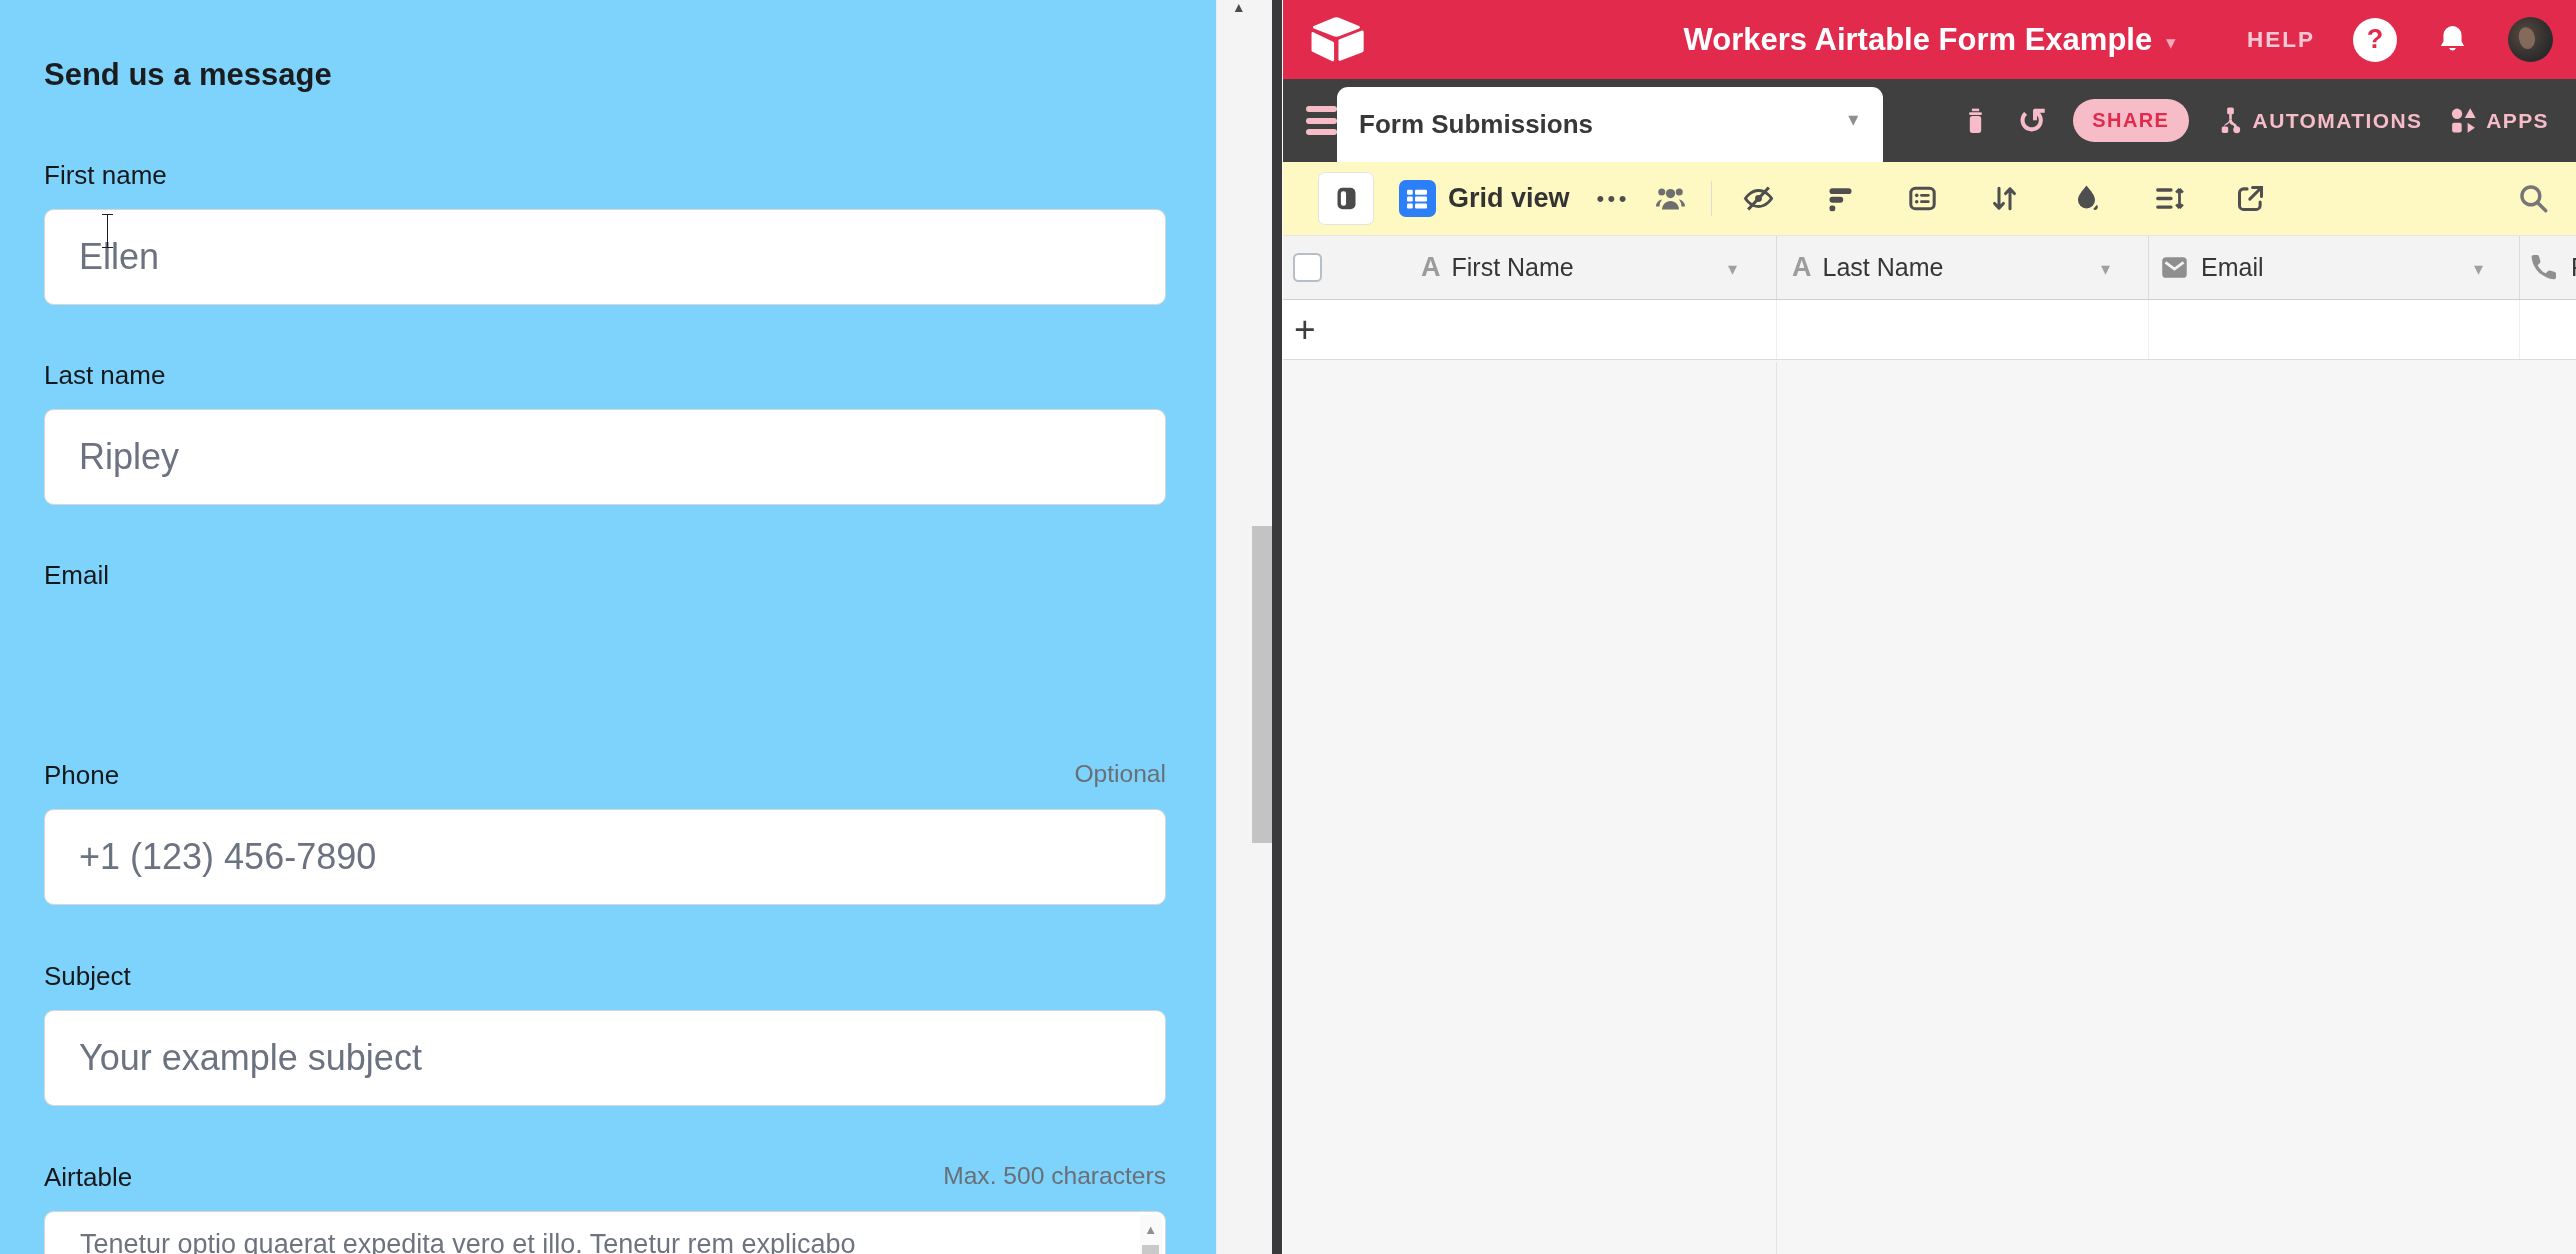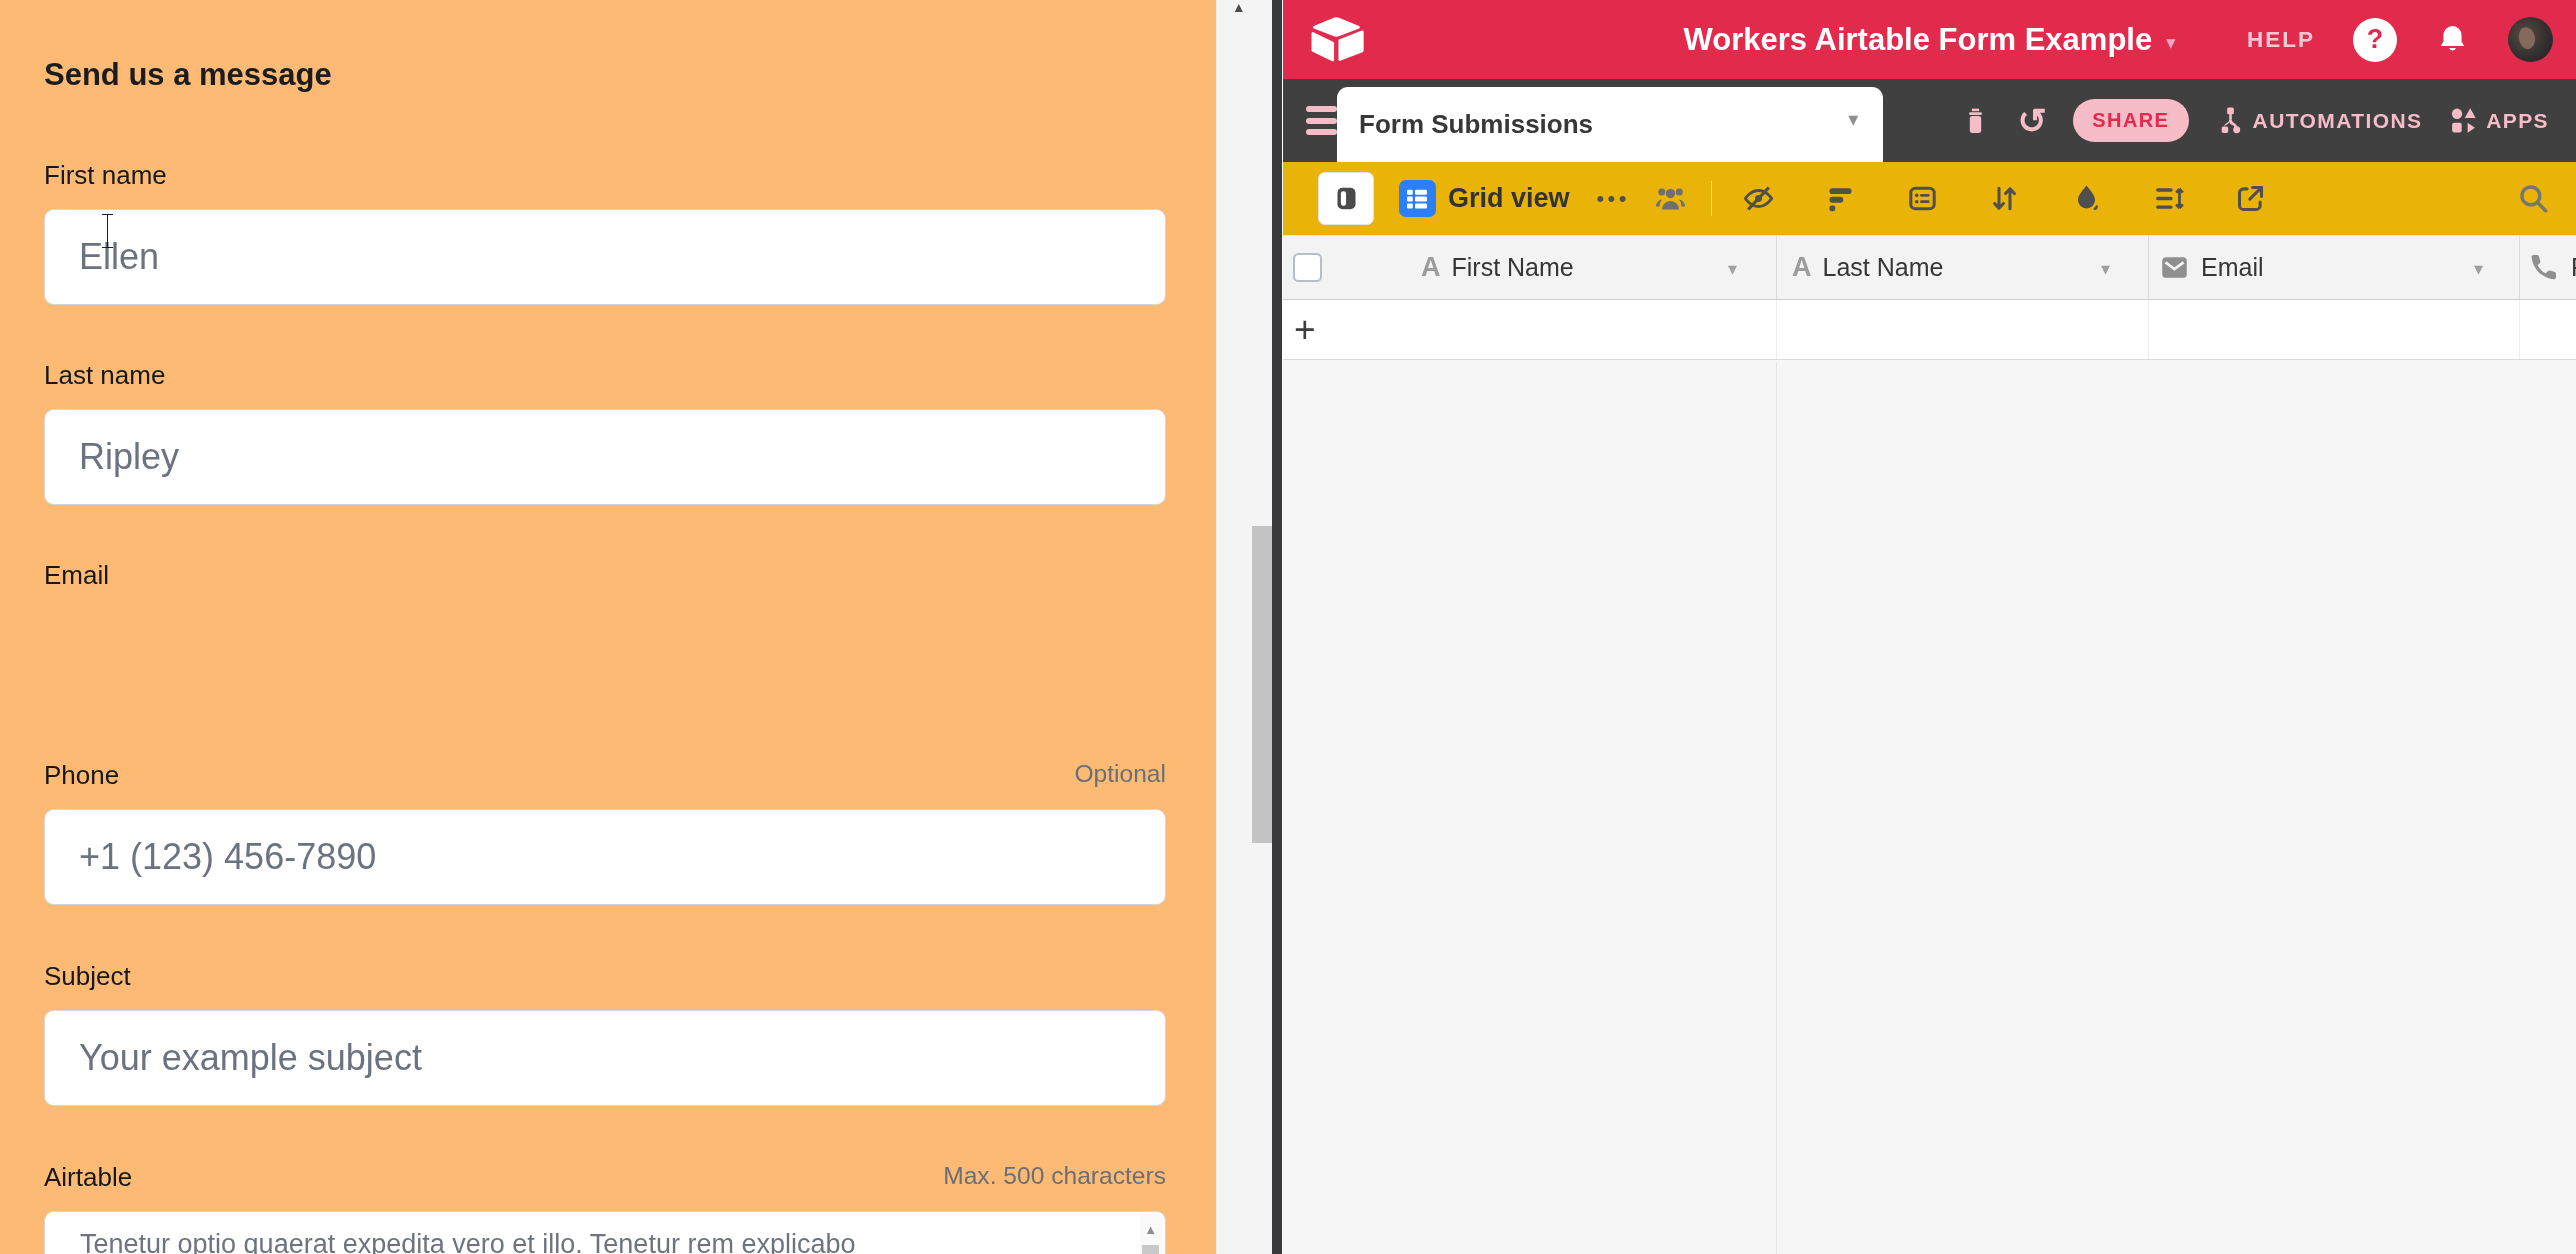--- a/index.html
+++ b/index.html
@@ -1,21 +1,21 @@
 <!DOCTYPE html>
 <html style="font-size:11px"><head>
 <meta charset="utf-8">
 <style>
   * { margin:0; padding:0; box-sizing:border-box; }
   html,body { width:2576px; height:1255px; overflow:hidden; background:#fff;
               font-family:"Liberation Sans", sans-serif; }
   .screen { position:relative; width:2576px; height:1255px; }
 
   
-  .form-pane { position:absolute; left:0; top:0; width:1216px; height:1255px; background:#fdba74; }
+  .form-pane { position:absolute; left:0; top:0; width:1216px; height:1255px; background:#7dd3fc; }
   .form-title { position:absolute; left:44px; top:57px; font-size:31px; font-weight:600; color:#1b1c1e; }
   .field { position:absolute; left:44px; width:1122px; }
   .label-row { display:flex; justify-content:space-between; align-items:flex-start; height:49px; }
   .label-row label { font-size:26px; font-weight:500; color:#17181a; }
   .helper { font-size:24.6px; color:#6a6f75; }
   .tbox { width:1122px; height:96px; border:1.4px solid #d6d6d6; border-radius:9.6px;
           padding:0 34px; font-size:36px; color:#6b7380; background:#fff; outline:none;
           font-family:"Liberation Sans", sans-serif; }
   .msgbox { position:relative; width:1122px; height:287px; border:1.4px solid #d6d6d6; border-radius:9.6px;
             background:#fff; overflow:hidden; }
@@ -60,21 +60,21 @@
   .table-tab .name { position:absolute; left:22px; top:0; height:100%; display:flex; align-items:center;
                      font-size:26px; font-weight:700; color:#383838; }
   .table-tab .caret { position:absolute; right:24.6px; top:20.5px; font-size:20px; color:#8f8f8f; }
   .tab-right { position:absolute; right:27px; top:0; height:83px; display:flex; align-items:center; gap:26px; color:#f6bcc8; }
   .share-pill { width:116px; height:43px; border-radius:23px; background:#f6bcc8; display:flex;
                 align-items:center; justify-content:center; font-size:20px; font-weight:700;
                 letter-spacing:1.4px; color:#e22a4d; }
   .pink-group { display:flex; align-items:center; gap:6.8px; }
   .pink-label { font-size:21px; font-weight:700; letter-spacing:1.4px; color:#f6bcc8; }
 
-  .toolbar { position:absolute; left:0; top:162px; width:100%; height:73px; background:#eab308; }
+  .toolbar { position:absolute; left:0; top:162px; width:100%; height:73px; background:#fef9c3; }
   .tb-left { position:absolute; left:35px; top:0; height:73px; display:flex; align-items:center; }
   .toggle-btn { width:56px; height:53px; border:1.4px solid #e3e3e3; border-radius:6.8px; background:#fff;
                 display:flex; align-items:center; justify-content:center; }
   .gridicon { width:37px; height:37px; background:#2d7ff9; border-radius:6.8px; display:flex;
               align-items:center; justify-content:center; margin-left:24.6px; }
   .viewname { font-size:27px; font-weight:600; color:#333; margin-left:12.3px; }
   .dots { font-size:22px; letter-spacing:3.4px; color:#4e4e4e; margin-left:27px; }
   .tb-sep { width:1.4px; height:35px; background:#dcdcdc; margin-left:23px; }
   .tb-icons { display:flex; align-items:center; gap:49px; margin-left:30px; color:#4f4f4f; }
   .tb-icon { width:33px; height:33px; }

